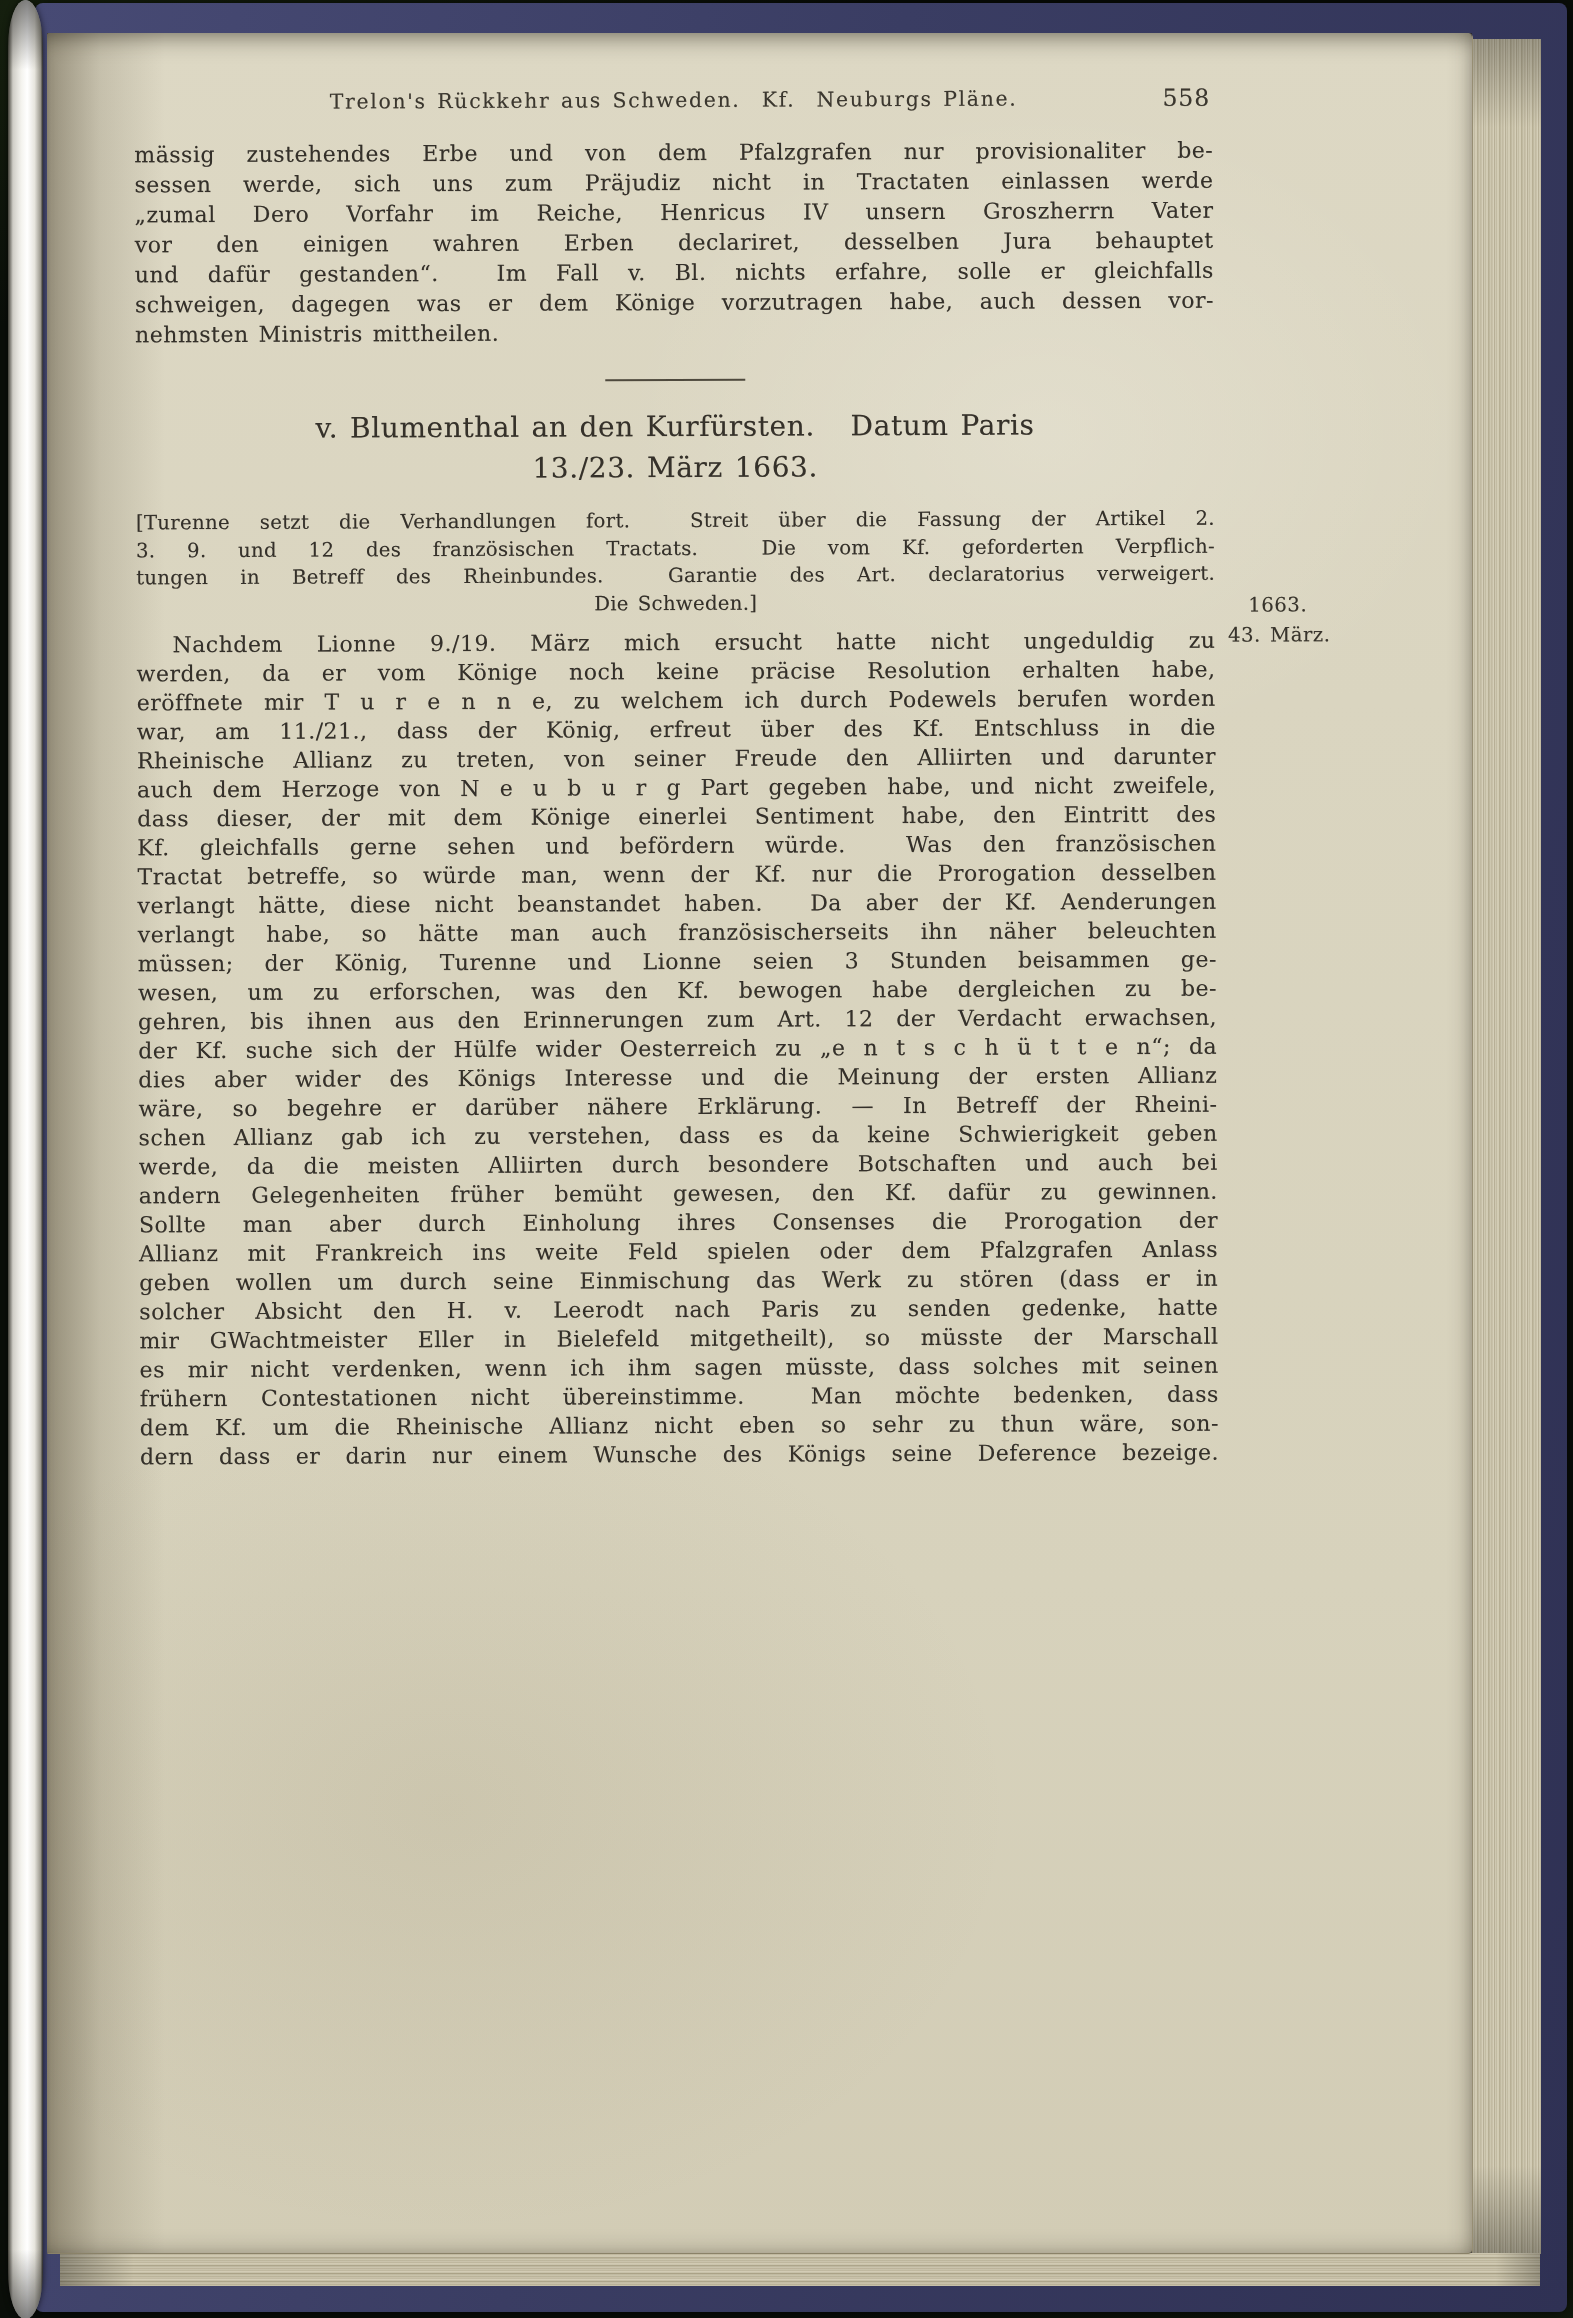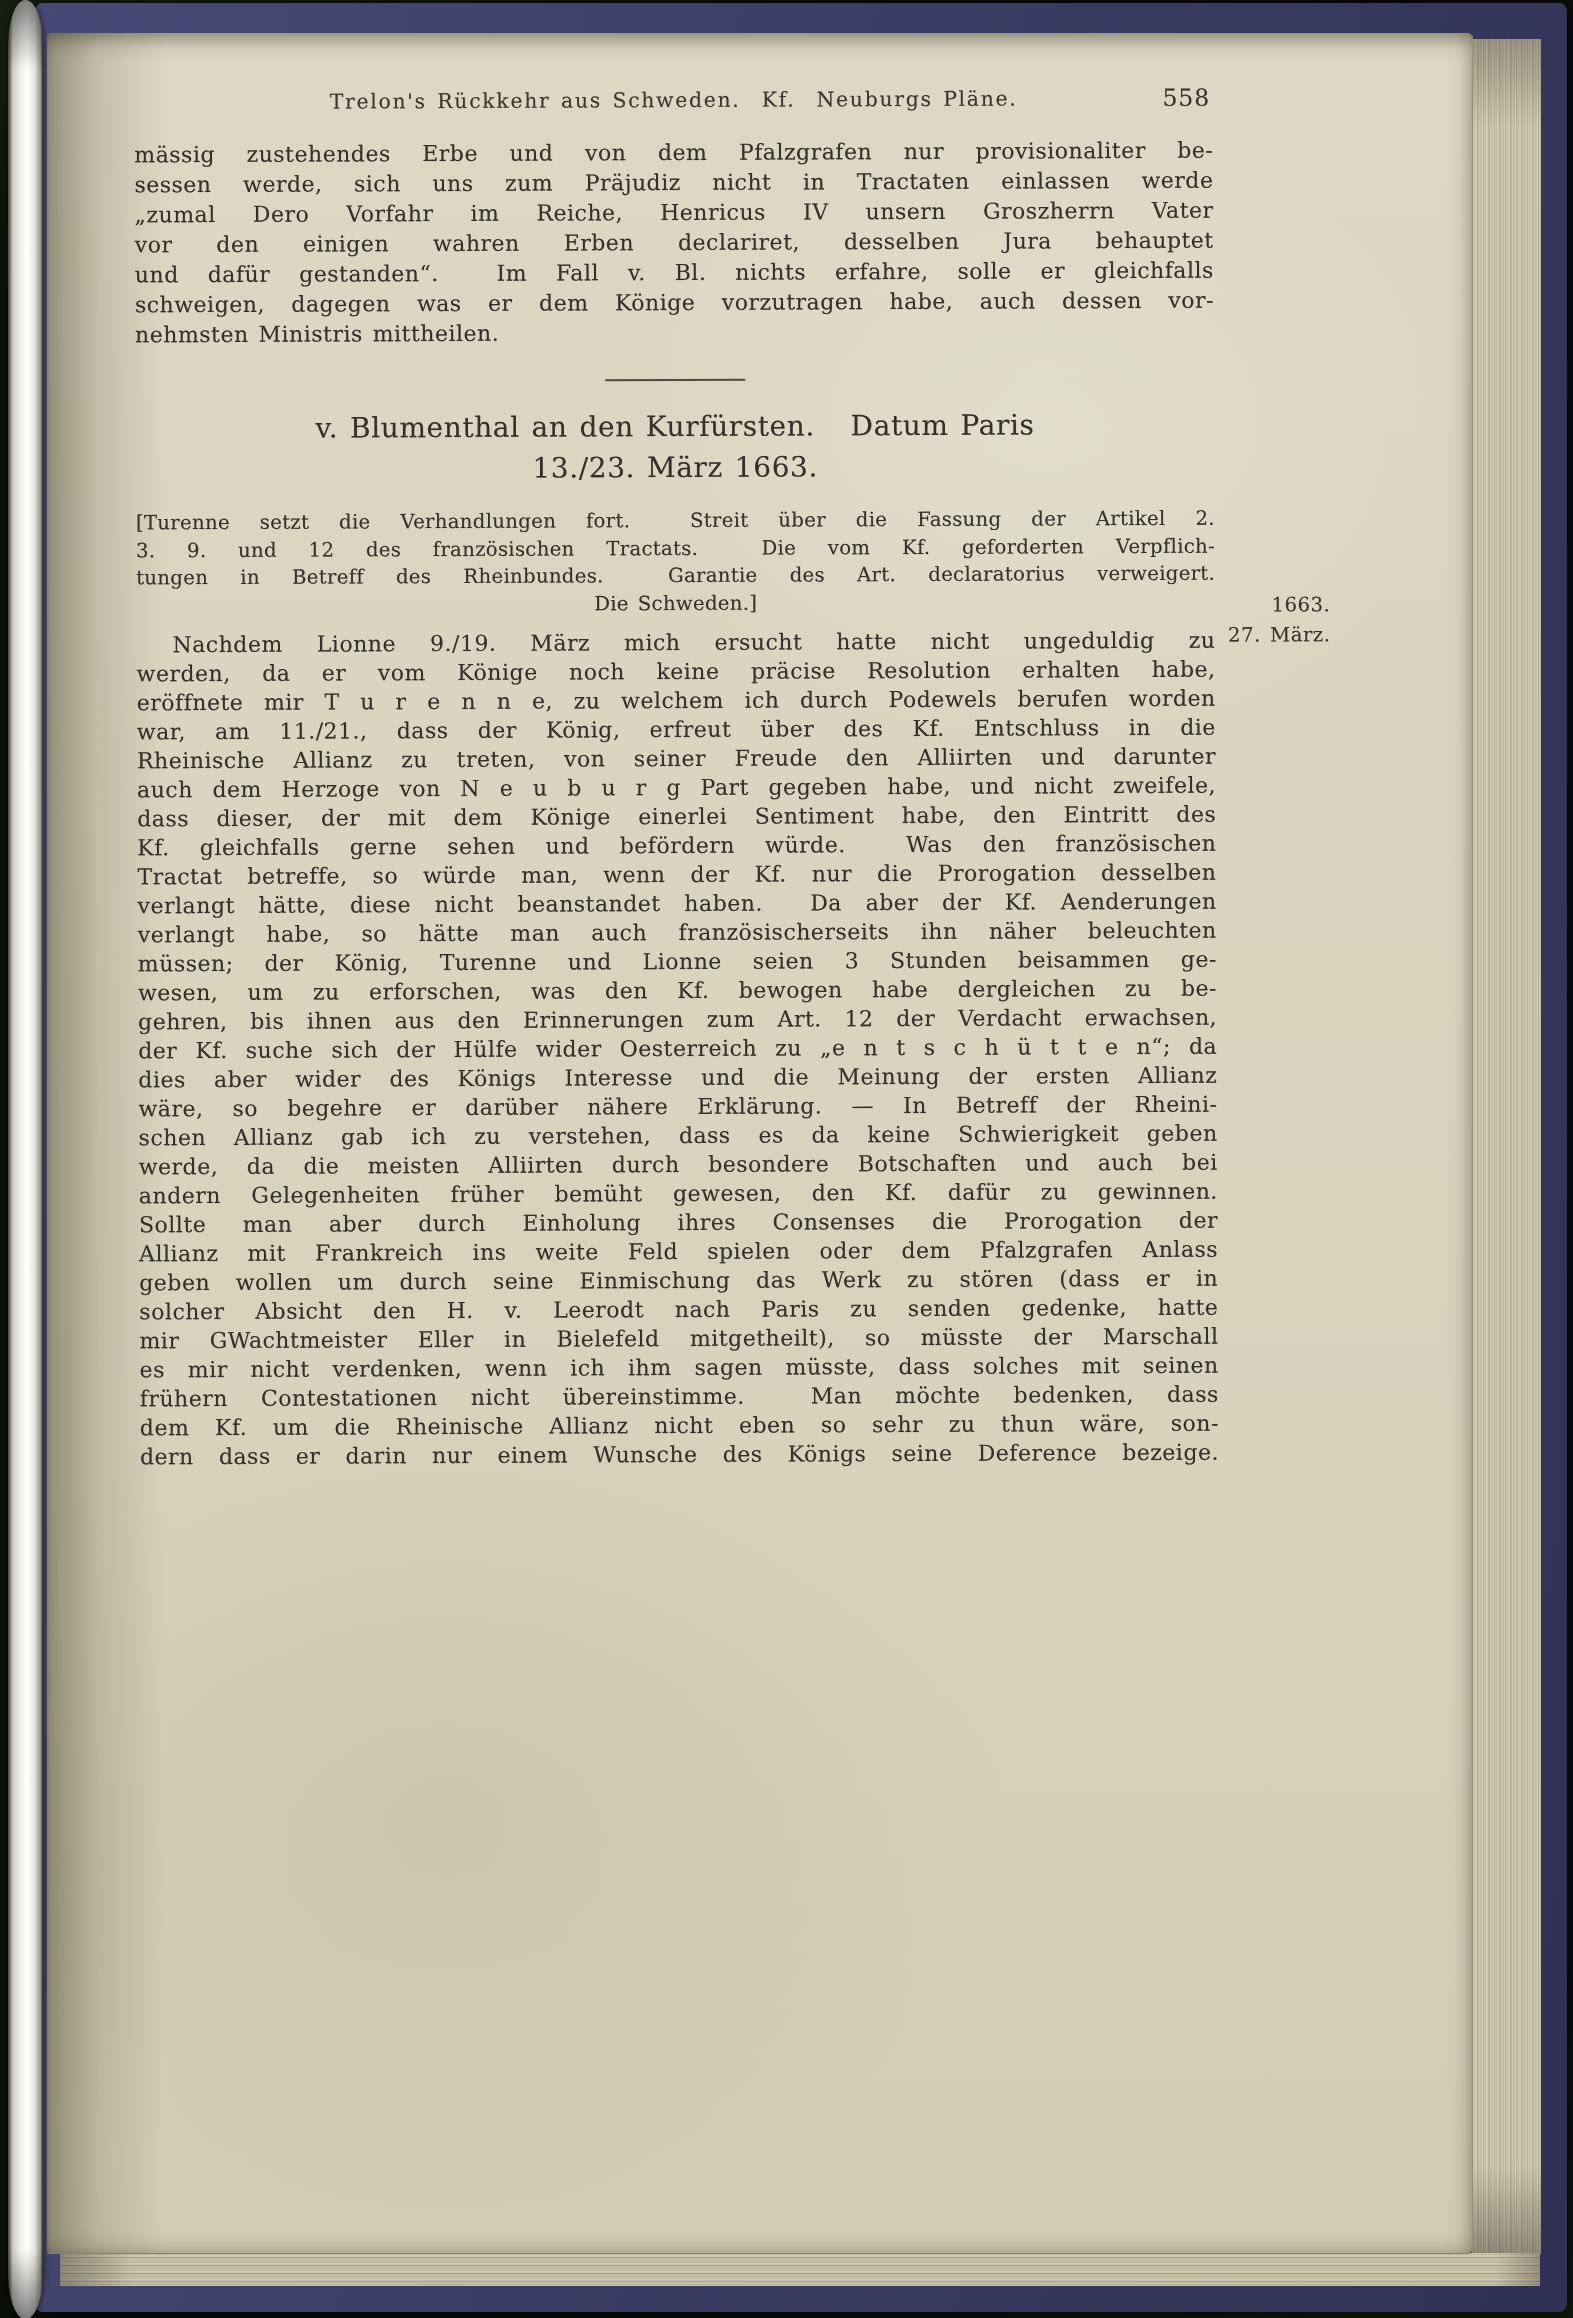--- a/index.html
+++ b/index.html
@@ -148,21 +148,20 @@
   .letter-body { margin-top: 11px; font-size: 22px; line-height: 29px; }
 
   .margin-note {
     position: absolute;
     left: calc(100% + 12.6px);
     top: 505px;
     font-size: 19.7px;
     line-height: 30px;
     white-space: nowrap;
     color: #38342c;
-    text-align: right;
   }
   .margin-note-year { padding-left: 20.4px; }
 </style>
 </head>
 <body>
 
 <div class="book-cover"></div>
 <div class="page-stack-right"></div>
 <div class="page-stack-bottom"></div>
 
@@ -227,21 +226,21 @@
         <div class="line-just">solcher Absicht den H. v. Leerodt nach Paris zu senden gedenke, hatte</div>
         <div class="line-just">mir GWachtmeister Eller in Bielefeld mitgetheilt), so müsste der Marschall</div>
         <div class="line-just">es mir nicht verdenken, wenn ich ihm sagen müsste, dass solches mit seinen</div>
         <div class="line-just">frühern Contestationen nicht übereinstimme.&nbsp; Man möchte bedenken, dass</div>
         <div class="line-just">dem Kf. um die Rheinische Allianz nicht eben so sehr zu thun wäre, son-</div>
         <div class="line-just">dern dass er darin nur einem Wunsche des Königs seine Deference bezeige.</div>
       </div>
 
     <div class="margin-note">
       <div class="margin-note-year">1663.</div>
-      <div class="margin-note-date">27. März.</div>
+      <div class="margin-note-date">43. März.</div>
     </div>
 
   </div>
 
   <div class="page-vignette"></div>
 </div>
 
 <div class="opposite-page-edge"></div>
 
 

